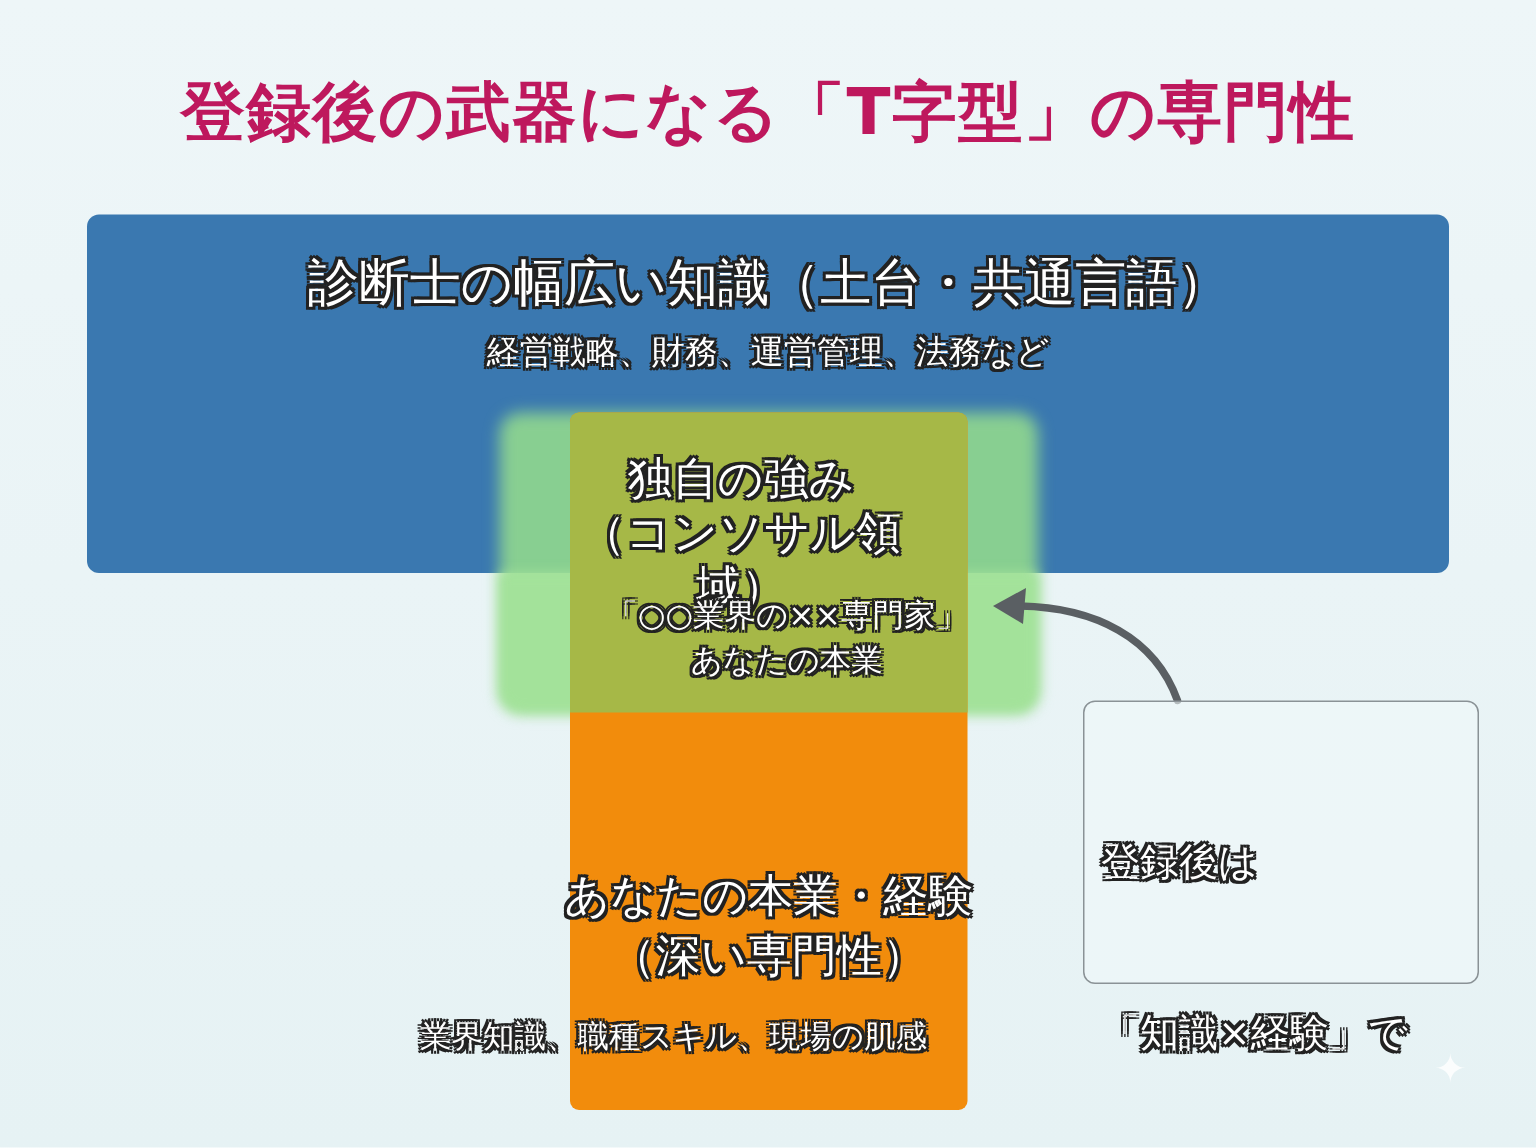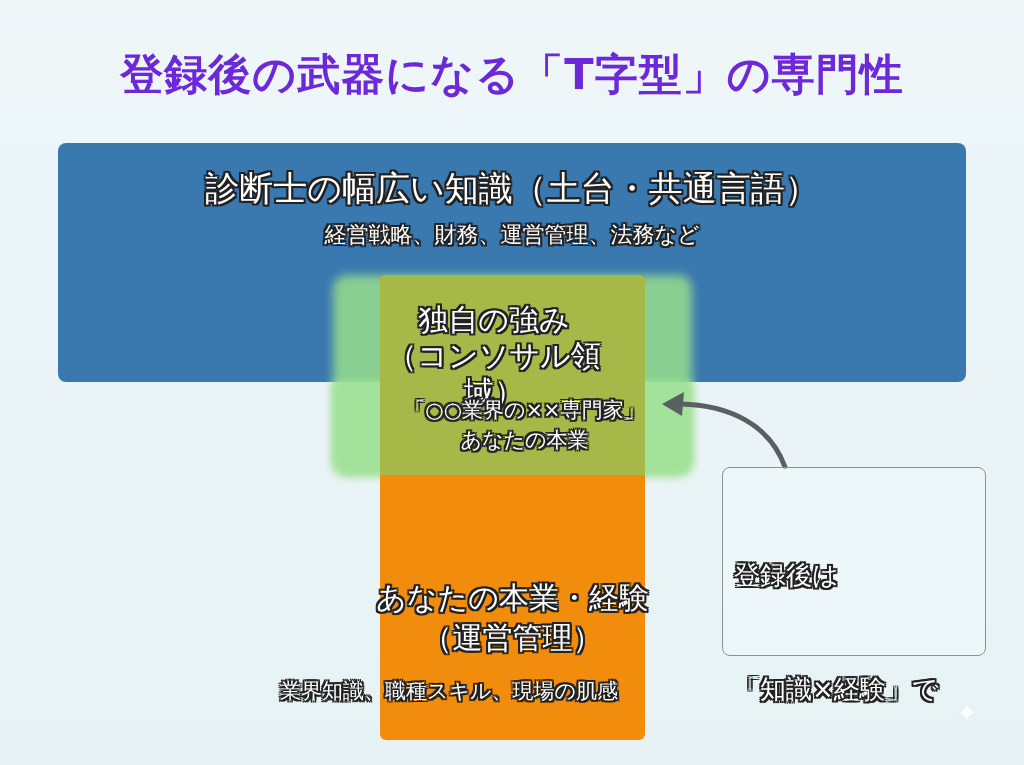--- a/index.html
+++ b/index.html
@@ -3,21 +3,21 @@
 <meta charset="utf-8">
 <style>
   html, body { margin: 0; padding: 0; }
   body {
     width: 1024px; height: 765px; position: relative; overflow: hidden;
     background: linear-gradient(180deg, #eef6f8 0%, #e6f2f4 100%);
     font-family: "DejaVu Sans", "Liberation Sans", sans-serif;
   }
   .title {
     position: absolute; left: 0; top: 46px; width: 1024px; text-align: center;
-    font-size: 43px; font-weight: bold; color: #6d28d9; letter-spacing: 1px;
+    font-size: 43px; font-weight: bold; color: #be185d; letter-spacing: 1px;
   }
   .blue-bar {
     position: absolute; left: 58px; top: 143px; width: 908px; height: 239px;
     background: #3a78b0; border-radius: 8px;
   }
   .green-glow {
     position: absolute; left: 333px; top: 275px; width: 359px; height: 200px;
     background: rgba(150, 222, 140, 0.85); border-radius: 14px;
     filter: blur(5px);
   }
@@ -96,21 +96,21 @@
   <div>独自の強み</div>
   <div>（コンソサル領域）</div>
 </div>
 <div class="center-sub outline-text">
   <div>「○○業界の××専門家」</div>
   <div>あなたの本業</div>
 </div>
 
 <div class="orange-heading outline-text">
   <div>あなたの本業・経験</div>
-  <div>（運営管理）</div>
+  <div>（深い専門性）</div>
 </div>
 <div class="orange-sub outline-text">業界知識、職種スキル、現場の肌感</div>
 
 <svg class="arrow" width="1024" height="765">
   <path d="M785 467 C 770 425, 730 405, 680 404" fill="none" stroke="#5a5f63" stroke-width="5" stroke-linecap="round"></path>
   <polygon points="662,404 684,392 682,416" fill="#5a5f63"></polygon>
 </svg>
 
 <div class="callout"></div>
 <div class="callout-text outline-text">

